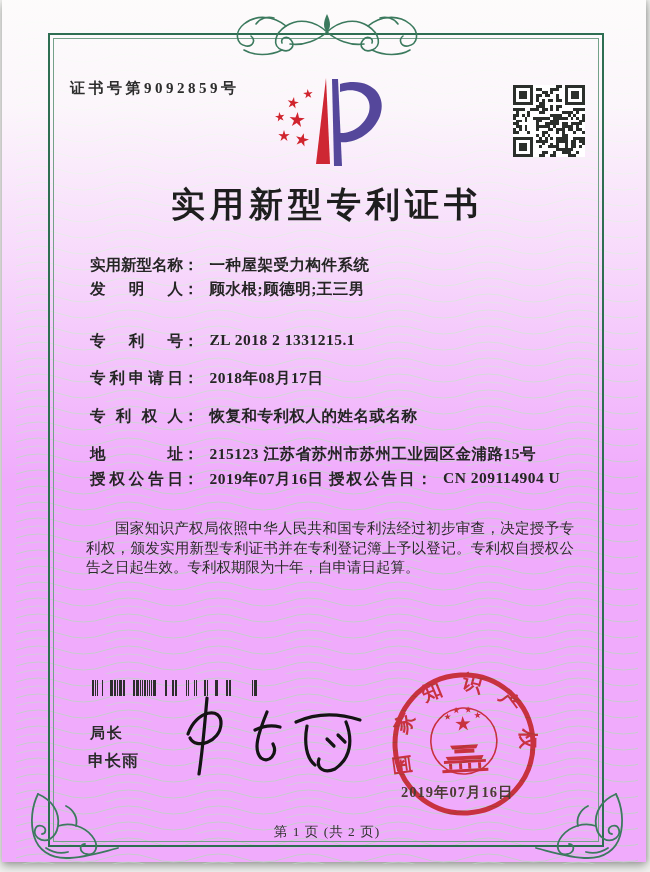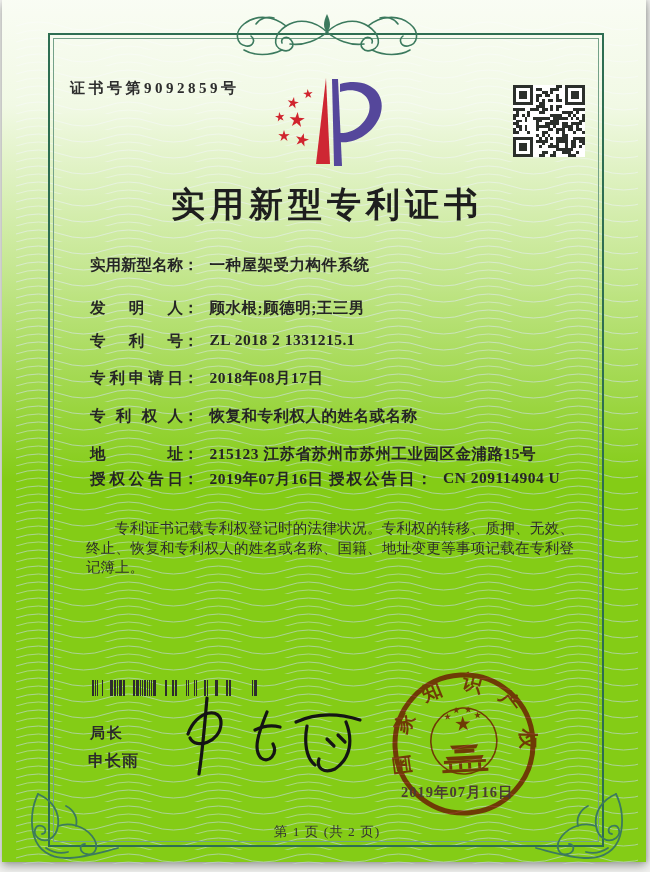--- a/index.html
+++ b/index.html
@@ -3,21 +3,21 @@
 <meta charset="utf-8">
 <style>
   html,body{margin:0;padding:0;}
   body{
     width:650px;height:872px;position:relative;background:#f2f2f0;
     font-family:"Liberation Serif","DejaVu Serif",serif;color:#222;
     overflow:hidden;
   }
   .photo{
     position:absolute;left:2px;top:0;right:4px;bottom:10px;
-    background:#84cc16;
+    background:#f0abfc;
     box-shadow:0 4px 9px rgba(90,95,90,.55), 2px 0 4px rgba(120,120,120,.25);
   }
   .guilloche{position:absolute;left:14px;top:18px;right:14px;bottom:8px;}
   .guilloche-fade{
     position:absolute;left:0;top:0;right:0;height:480px;
     background:linear-gradient(180deg,rgba(253,254,251,.97) 0%,rgba(253,254,251,.9) 22%,rgba(253,254,251,.55) 55%,rgba(253,254,251,0) 100%);
   }
   .frame-outer{
     position:absolute;left:46px;top:33px;width:552px;height:810px;
     border:2.5px solid #2e6e52;
@@ -356,21 +356,21 @@
       <rect x="1" y="19" width="5" height="5" fill="#fff"></rect>
       <rect x="2" y="20" width="3" height="3" fill="#2b2f2b"></rect>
     </svg>
 
   <div class="title">实用新型专利证书</div>
 
   <div class="fields">
     <div class="field-row" style="top:0px;">
       <span class="field-label">实用新型名称</span><span class="field-colon">：</span><span class="field-value">一种屋架受力构件系统</span>
     </div>
-    <div class="field-row" style="top:43px;">
+    <div class="field-row" style="top:24px;">
       <span class="field-label">发明人</span><span class="field-colon">：</span><span class="field-value">顾水根;顾德明;王三男</span>
     </div>
     <div class="field-row" style="top:76px;">
       <span class="field-label">专利号</span><span class="field-colon">：</span><span class="field-value">ZL 2018 2 1331215.1</span>
     </div>
     <div class="field-row" style="top:113px;">
       <span class="field-label">专利申请日</span><span class="field-colon">：</span><span class="field-value">2018年08月17日</span>
     </div>
     <div class="field-row" style="top:151px;">
       <span class="field-label">专利权人</span><span class="field-colon">：</span><span class="field-value">恢复和专利权人的姓名或名称</span>
@@ -380,21 +380,21 @@
     </div>
     <div class="field-row" style="top:214px;">
       <span class="field-label">授权公告日</span><span class="field-colon">：</span><span class="field-value">2019年07月16日</span>
       <span class="field-pair2">
         <span class="field-label">授权公告日</span><span class="field-colon">：</span><span class="field-value">CN 209114904 U</span>
       </span>
     </div>
   </div>
 
   <div class="paragraphs">
-    <p>专利证书记载专利权登记时的法律状况。专利权的转移、质押、无效、终止、恢复和专利权人的姓名或名称、国籍、地址变更等事项记载在专利登记簿上。</p>
+    <p>国家知识产权局依照中华人民共和国专利法经过初步审查，决定授予专利权，颁发实用新型专利证书并在专利登记簿上予以登记。专利权自授权公告之日起生效。专利权期限为十年，自申请日起算。</p>
   </div>
 
   <svg class="barcode" id="barcode" viewBox="0 0 166 16" preserveAspectRatio="none" shape-rendering="crispEdges">
       <rect x="0" y="0" width="2" height="16" fill="#2d2d2d"></rect>
       <rect x="3" y="0" width="1" height="16" fill="#2d2d2d"></rect>
       <rect x="5" y="0" width="1" height="16" fill="#2d2d2d"></rect>
       <rect x="10" y="0" width="1" height="16" fill="#2d2d2d"></rect>
       <rect x="18" y="0" width="3" height="16" fill="#2d2d2d"></rect>
       <rect x="22" y="0" width="2" height="16" fill="#2d2d2d"></rect>
       <rect x="25" y="0" width="1" height="16" fill="#2d2d2d"></rect>

